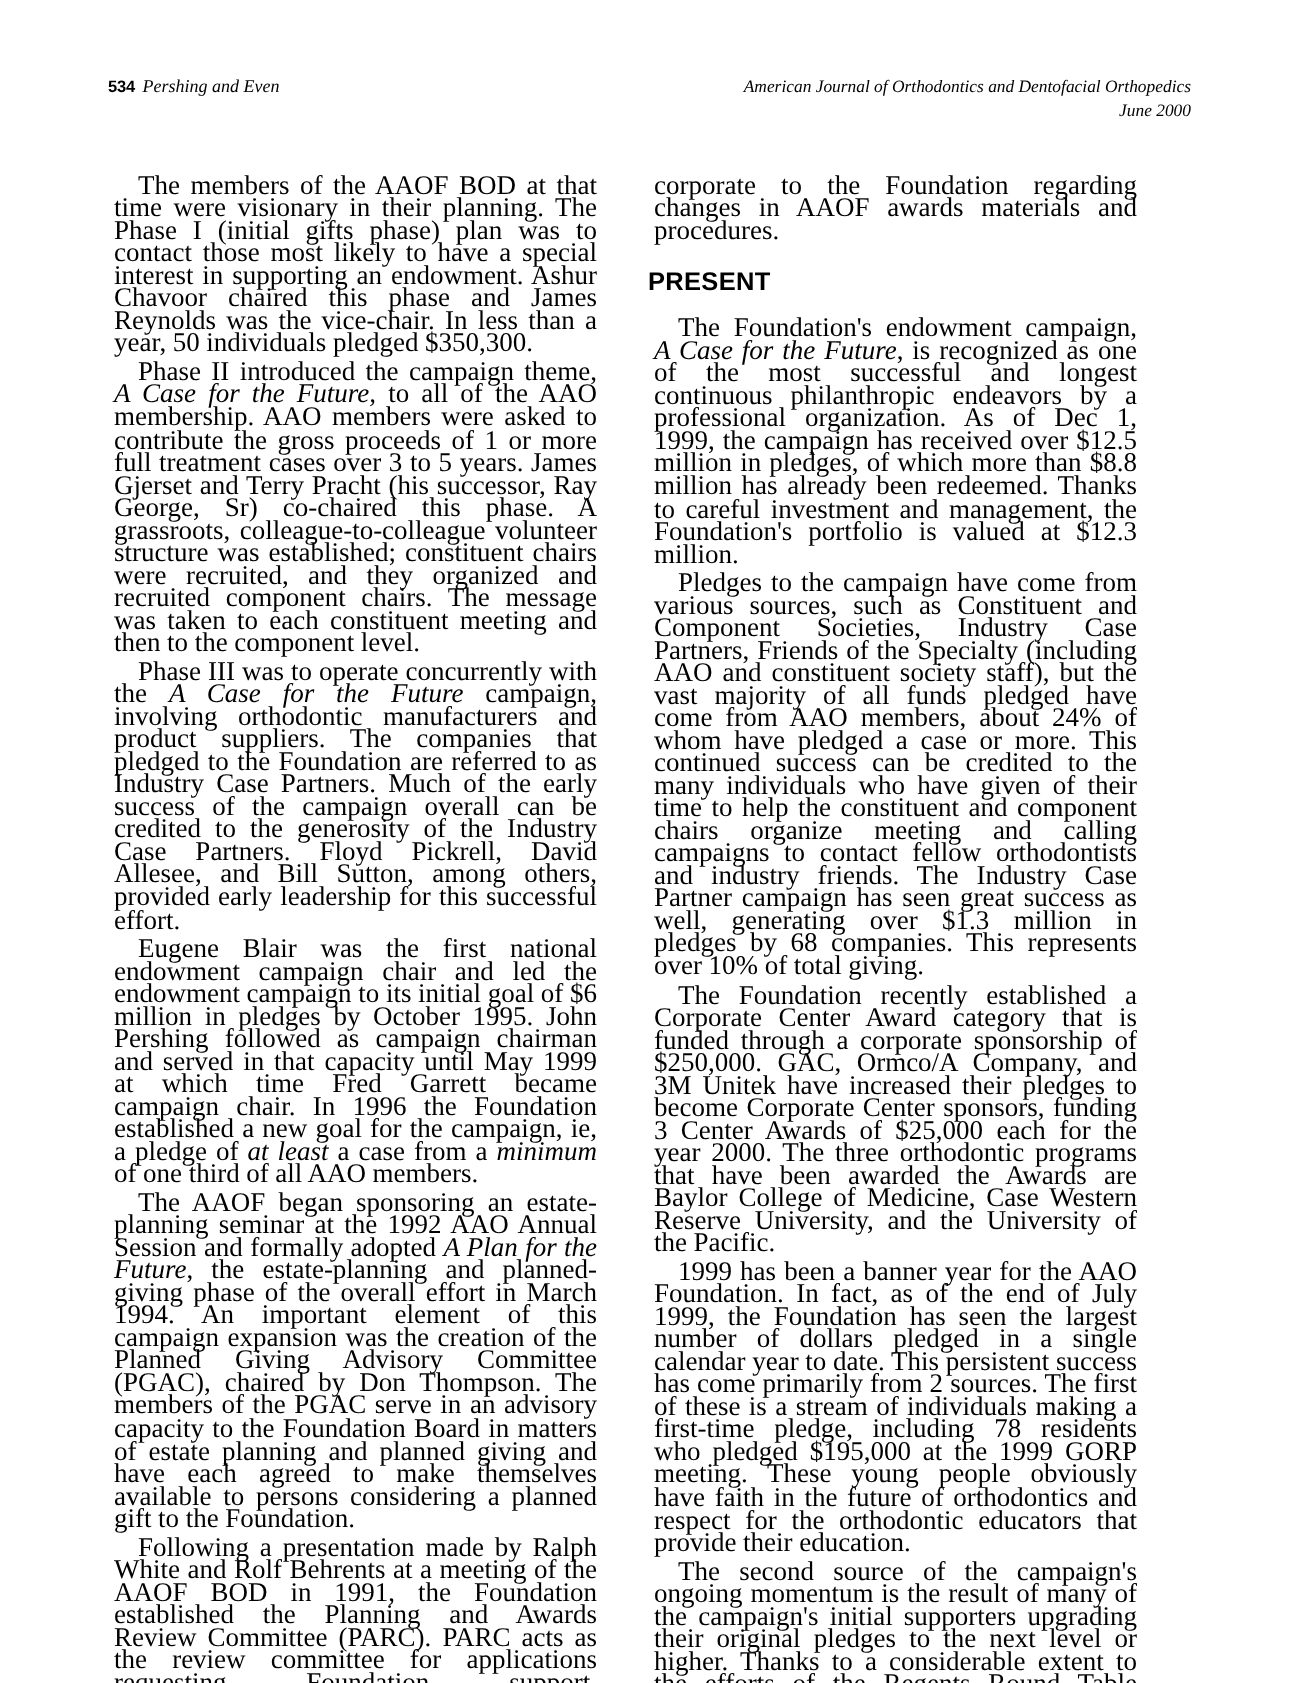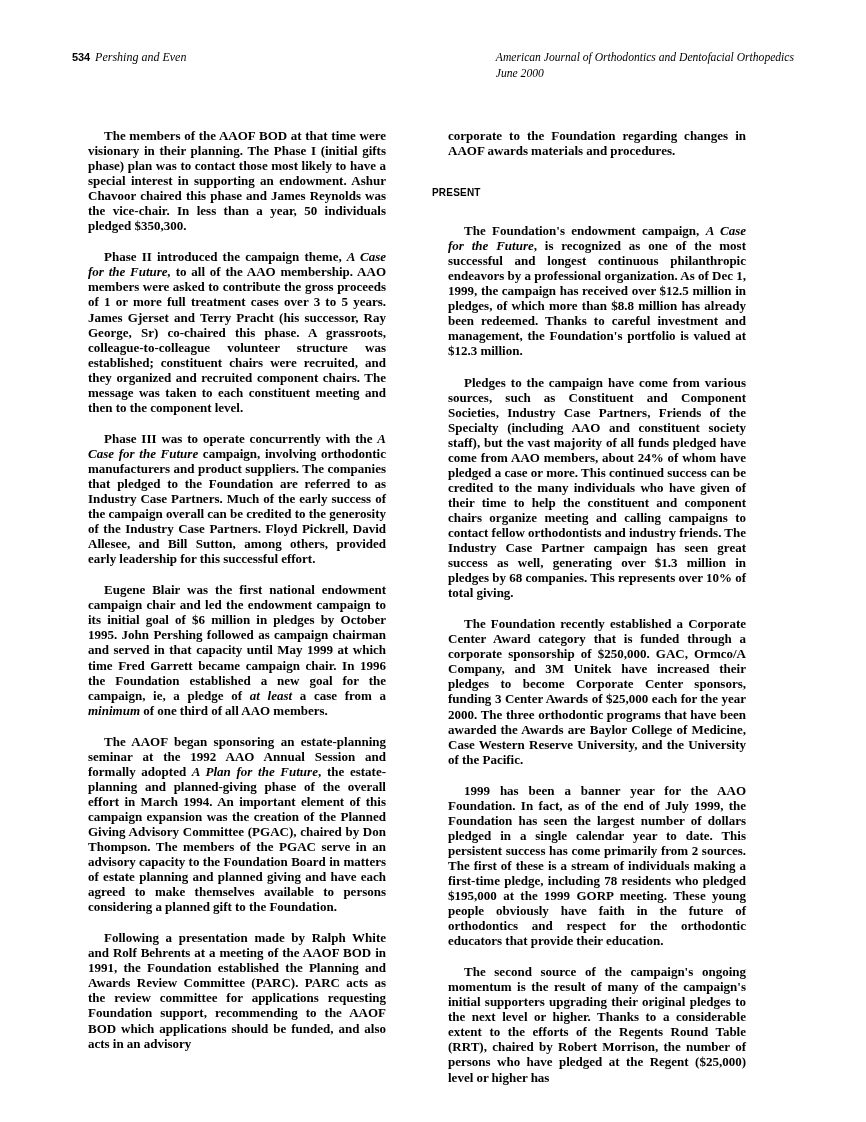--- a/index.html
+++ b/index.html
@@ -48,20 +48,21 @@
   }
   .rh-authors {
     font-style: italic;
     font-size: 12px;
     margin-left: 5px;
   }
   .rh-right {
     position: absolute;
     right: 0;
     top: 0;
+    text-align: right;
     font-style: italic;
     font-size: 11.6px;
     line-height: 16px;
     white-space: nowrap;
   }
   .rh-journal { display: block; }
   .rh-date { display: block; }
 
   
   .columns {
@@ -72,38 +73,37 @@
   }
   .col {
     position: absolute;
     top: 0;
     width: 330px;
   }
   .col-left { left: 0; }
   .col-right { left: 360px; }
 
   p.para {
-    margin: 16px;
-    font-size: 13px;
+    margin: 4px;
+    font-size: 18px;
     line-height: 15.05px;
     text-align: justify;
     text-indent: 16px;
     hyphens: none;
     -webkit-hyphens: none;
     word-spacing: -0.1px;
-    font-weight: bold;
   }
   p.para.noindent { text-indent: 0; }
   p.para i, p.para em { font-style: italic; }
 
   h2.section-head {
     margin: 0;
     padding: 13px 0 9px 0;
     font-family: "Liberation Sans", "DejaVu Sans", sans-serif;
-    font-size: 10px;
+    font-size: 17px;
     font-weight: bold;
     letter-spacing: 0.2px;
     text-indent: 0;
     text-align: left;
   }
 </style>
 </head>
 <body>
 
 <div class="page">

